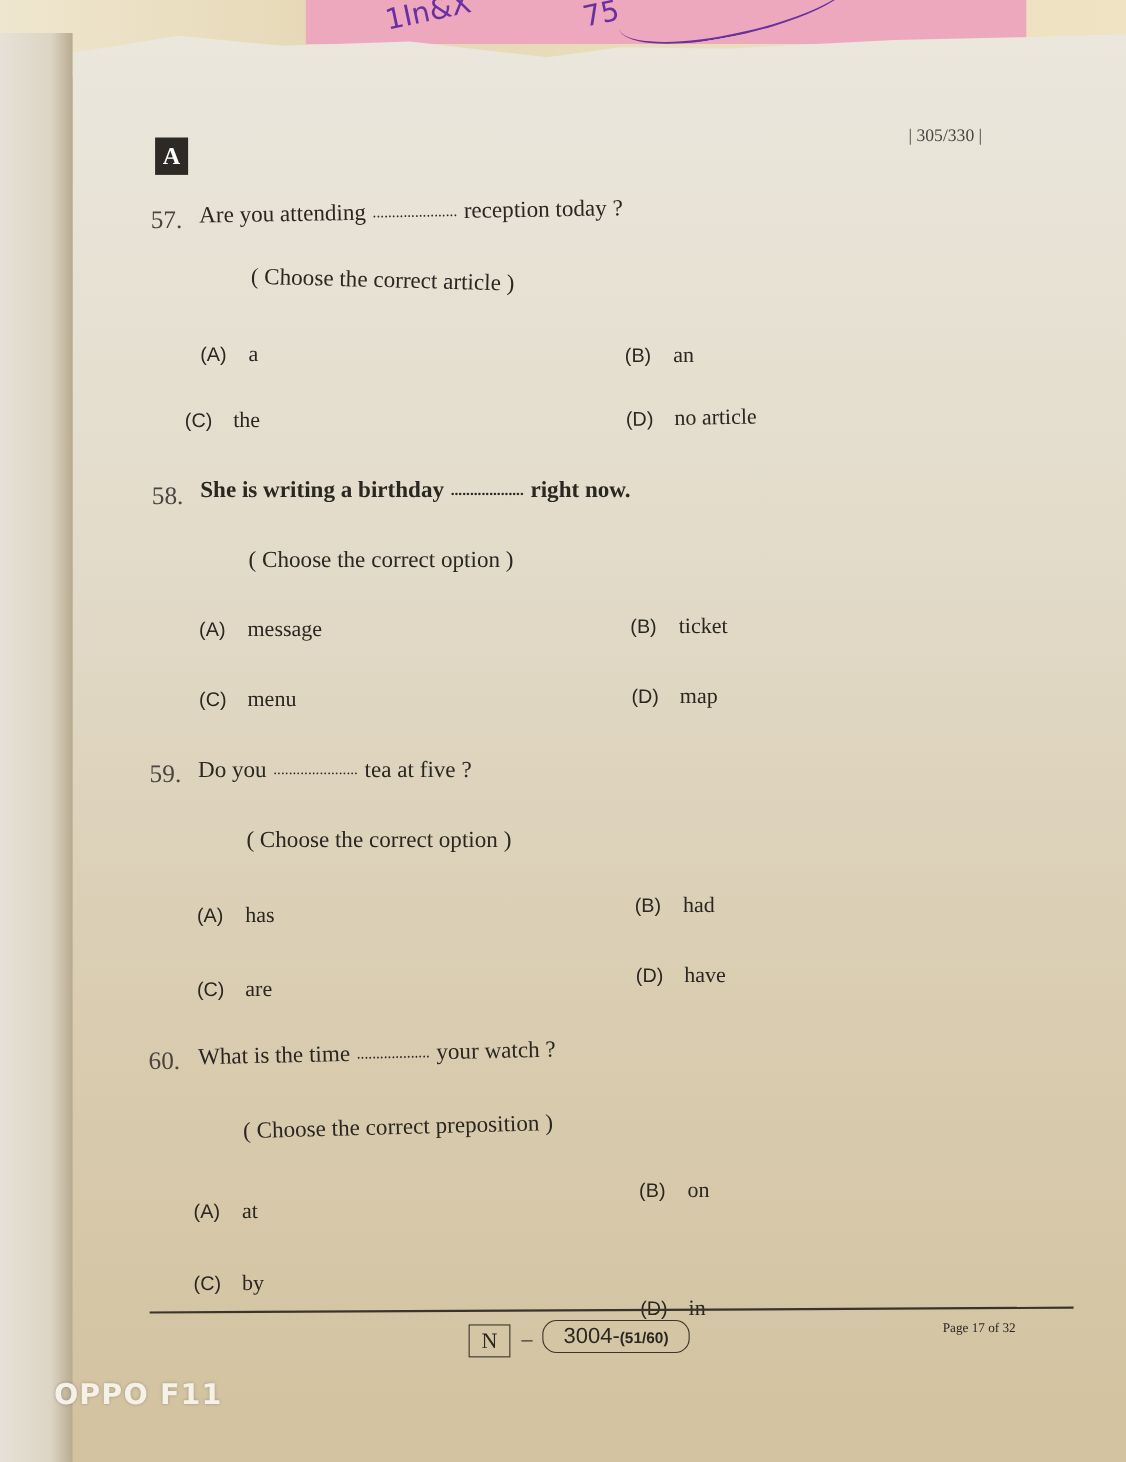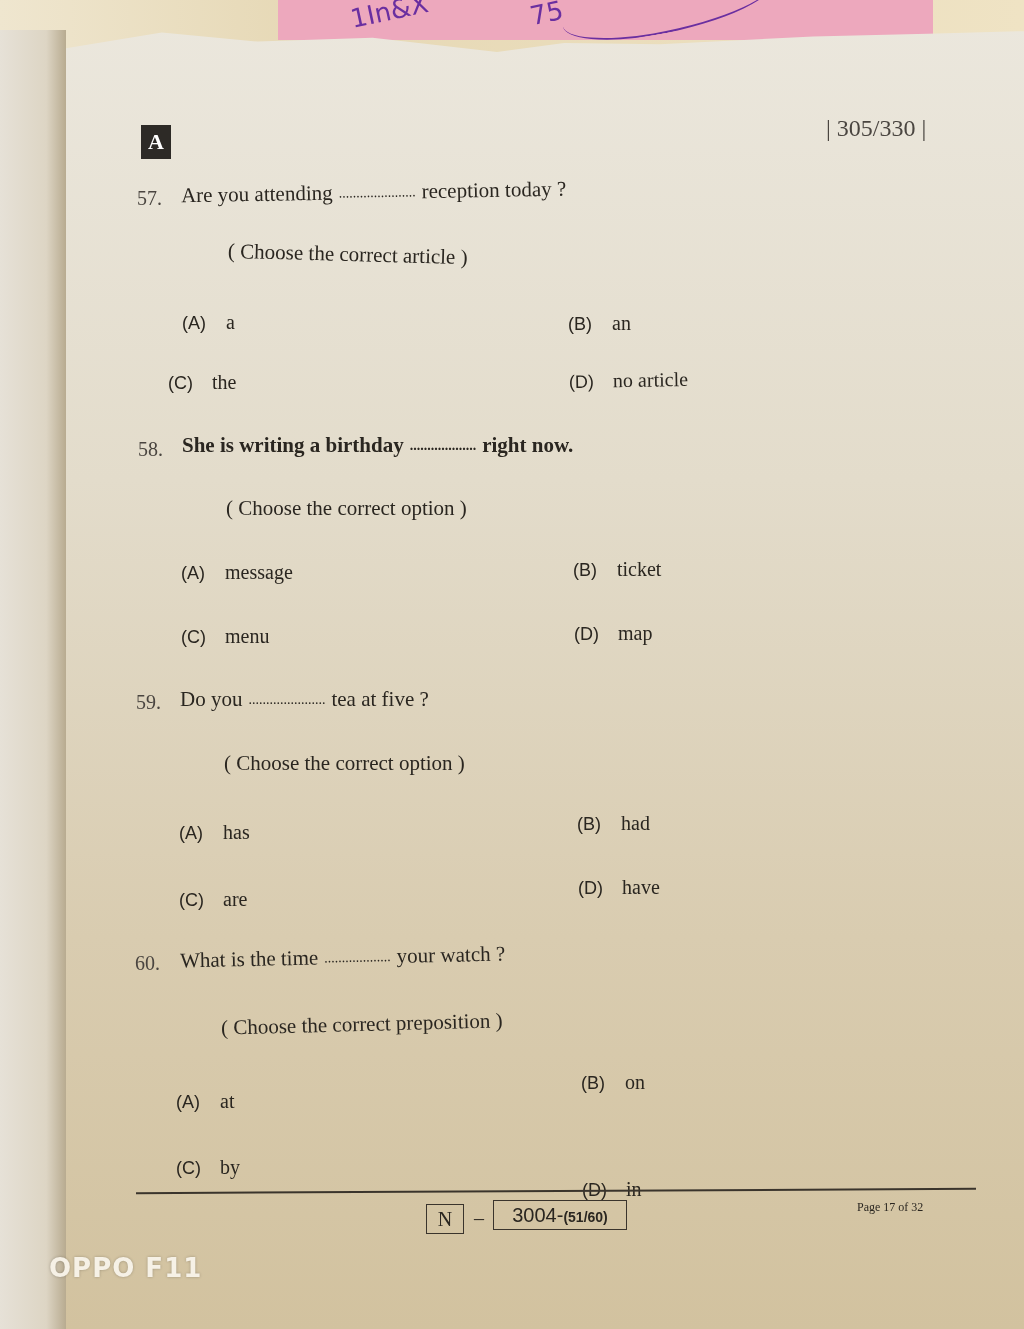--- a/index.html
+++ b/index.html
@@ -12,33 +12,33 @@
   .hw-1{left:350px;top:-4px;}
   .hw-2{left:530px;top:-2px;}
   .hw-arc{position:absolute;left:560px;top:-30px;width:220px;height:60px;border-bottom:2px solid #6a2fa0;border-radius:0 0 60% 40%;transform:rotate(-10deg);}
   .left-page{position:absolute;left:0;top:30px;width:66px;height:1300px;
     background:linear-gradient(90deg,#e6e1d7 0%,#ddd5c4 70%,#b8ab90 100%);}
   .page{position:absolute;left:66px;top:22px;width:958px;height:1307px;
     background:linear-gradient(180deg,#ebe7dd 0%,#e3dccb 35%,#d9ccb0 70%,#d2c29f 100%);
     clip-path:polygon(0 2%,10% 0.8%,20% 1.5%,32% 1.2%,45% 2.3%,52% 1.6%,62% 1.7%,78% 1.1%,90% 0.9%,100% 0.7%,100% 100%,0 100%);}
   .section-badge{position:absolute;left:141px;top:125px;width:30px;height:34px;background:#2d2a26;color:#fff;
     font-family:"Liberation Serif",serif;font-weight:bold;font-size:22px;text-align:center;line-height:34px;}
-  .code-ref{position:absolute;left:826px;top:115px;font-size:24px;color:#4a4540;}
+  .code-ref{position:absolute;left:826px;top:115px;font-size:16px;color:#4a4540;}
   .q-block{position:absolute;left:0;width:1024px;}
-  .q-num{position:absolute;font-size:20px;color:#4a4540;}
+  .q-num{position:absolute;font-size:23px;color:#4a4540;}
   .q-text{position:absolute;font-size:21px;white-space:nowrap;}
   .blank{display:inline-block;letter-spacing:0;margin:0 6px;font-size:14px;vertical-align:2px;}
   .hint{position:absolute;font-size:21px;white-space:nowrap;}
   .opt{position:absolute;font-size:20px;white-space:nowrap;}
   .opt .lbl{display:inline-block;width:44px;font-family:"Liberation Sans",sans-serif;font-size:18px;}
   .footer-line{position:absolute;left:136px;top:1190px;width:840px;height:2px;background:#3a342c;transform:rotate(-0.3deg);}
   .footer-box{position:absolute;border:1.5px solid #3a342c;font-size:20px;height:28px;line-height:28px;text-align:center;}
   .box-n{left:426px;top:1204px;width:36px;}
   .dash{position:absolute;left:474px;top:1204px;font-size:20px;line-height:28px;}
-  .box-code{left:493px;top:1200px;width:132px;font-family:"Liberation Sans",sans-serif;}
+  .box-code{left:493px;top:1200px;width:132px;font-family:"Liberation Sans",sans-serif;border-radius:13px;}
   .box-code small{font-size:14px;font-weight:bold;}
   .page-num{position:absolute;left:857px;top:1200px;font-size:12px;}
   .watermark{position:absolute;left:49px;top:1253px;font-family:"DejaVu Sans",sans-serif;font-weight:bold;font-size:26px;color:#f6f1e6;letter-spacing:1px;text-shadow:0 0 3px rgba(0,0,0,.25);}
 </style>
 </head>
 <body>
 
 <div class="bg-top"></div>
 <div class="pink-paper"></div>
 <span class="handwriting hw-1">1In&amp;X</span>

